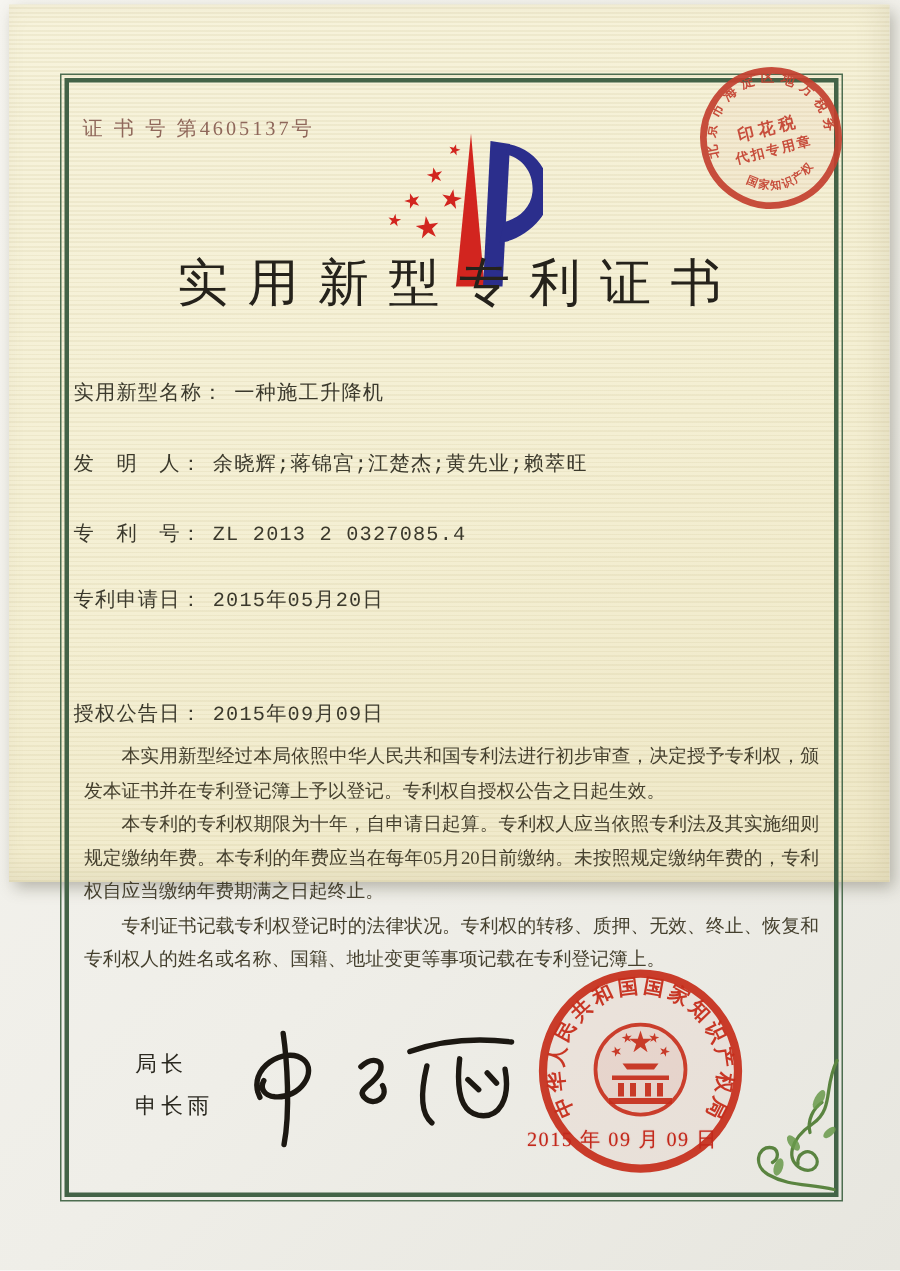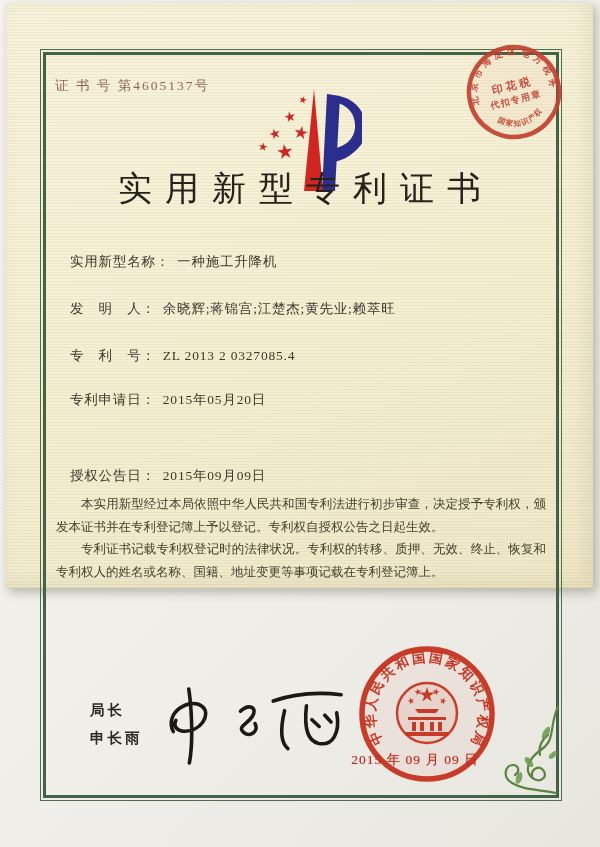--- a/index.html
+++ b/index.html
@@ -25,32 +25,32 @@
   .cert-no{
     position:absolute;left:49px;top:74px;
     font-size:13.5px;letter-spacing:2px;color:#8f675a;white-space:nowrap;
   }
   .title{
     position:absolute;left:0;top:163px;width:100%;
     text-align:center;font-size:34px;font-weight:400;color:#25221b;
     letter-spacing:13px;text-indent:13px;white-space:nowrap;
   }
   .field-row{
-    position:absolute;left:64px;font-size:13.5px;color:#3b392c;
-    white-space:nowrap;letter-spacing:0.8px;
+    position:absolute;left:43px;font-size:13.5px;color:#3b392c;
+    white-space:nowrap;letter-spacing:0.8px;font-family:Liberation Mono, monospace;
   }
   .field-row .val{margin-left:7px;}
   .body-text{
     position:absolute;left:50px;top:490px;width:490px;
     font-size:12.5px;line-height:1.8;color:#45402e;text-align:justify;
   }
   .body-text p{margin:0;text-indent:2em;}
   .director{
     position:absolute;left:84px;top:694px;color:#2b2920;
-    font-size:14.5px;letter-spacing:3px;line-height:1.9;font-weight:bold;
+    font-size:14.5px;letter-spacing:3px;line-height:1.9;
   }
   .signature-svg{position:absolute;left:140px;top:676px;}
   .seal-svg{position:absolute;left:346px;top:636px;}
   .seal-date{
     position:absolute;left:344px;top:748px;width:130px;text-align:center;
     font-size:13.5px;font-weight:400;color:#c3281b;letter-spacing:1px;white-space:nowrap;
     text-shadow:0 0 1px rgba(195,40,27,0.4);
   }
   .footer-page{
     position:absolute;left:0;top:766px;width:100%;text-align:center;
@@ -117,20 +117,21 @@
   </div>
   <div class="field-row" style="top:388px">
     <span class="lbl">专利申请日：</span><span class="val">2015年05月20日</span>
   </div>
   <div class="field-row" style="top:464px">
     <span class="lbl">授权公告日：</span><span class="val">2015年09月09日</span>
   </div>
 
   <div class="body-text">
     <p>本实用新型经过本局依照中华人民共和国专利法进行初步审查，决定授予专利权，颁发本证书并在专利登记簿上予以登记。专利权自授权公告之日起生效。</p>
+    <p>本专利的专利权期限为十年，自申请日起算。专利权人应当依照专利法及其实施细则规定缴纳年费。本专利的年费应当在每年05月20日前缴纳。未按照规定缴纳年费的，专利权自应当缴纳年费期满之日起终止。</p>
     <p>专利证书记载专利权登记时的法律状况。专利权的转移、质押、无效、终止、恢复和专利权人的姓名或名称、国籍、地址变更等事项记载在专利登记簿上。</p>
   </div>
 
   <div class="director">
     <div>局长</div>
     <div>申长雨</div>
   </div>
 
   <svg class="signature-svg" width="205" height="88" viewBox="0 0 205 88">
     <g fill="none" stroke="#1c1812" stroke-width="3.6" stroke-linecap="round" stroke-linejoin="round" transform="rotate(-2 100 44)">

